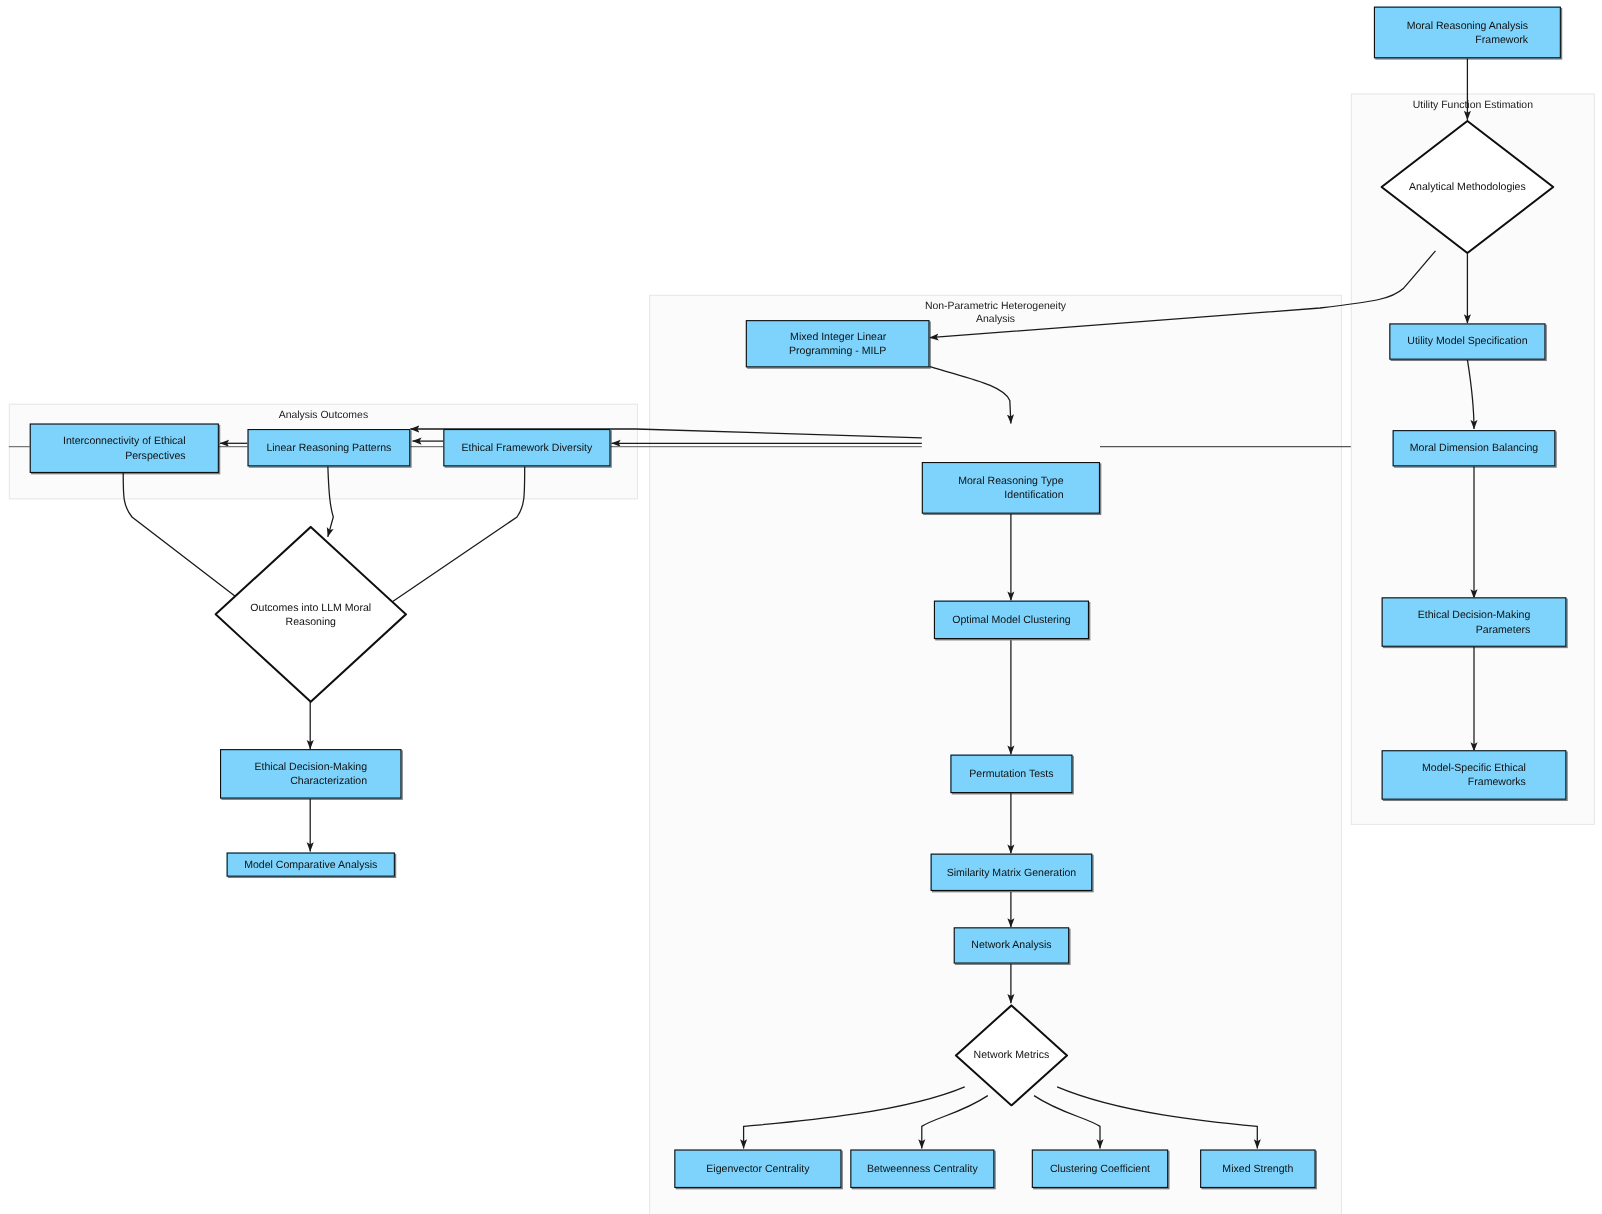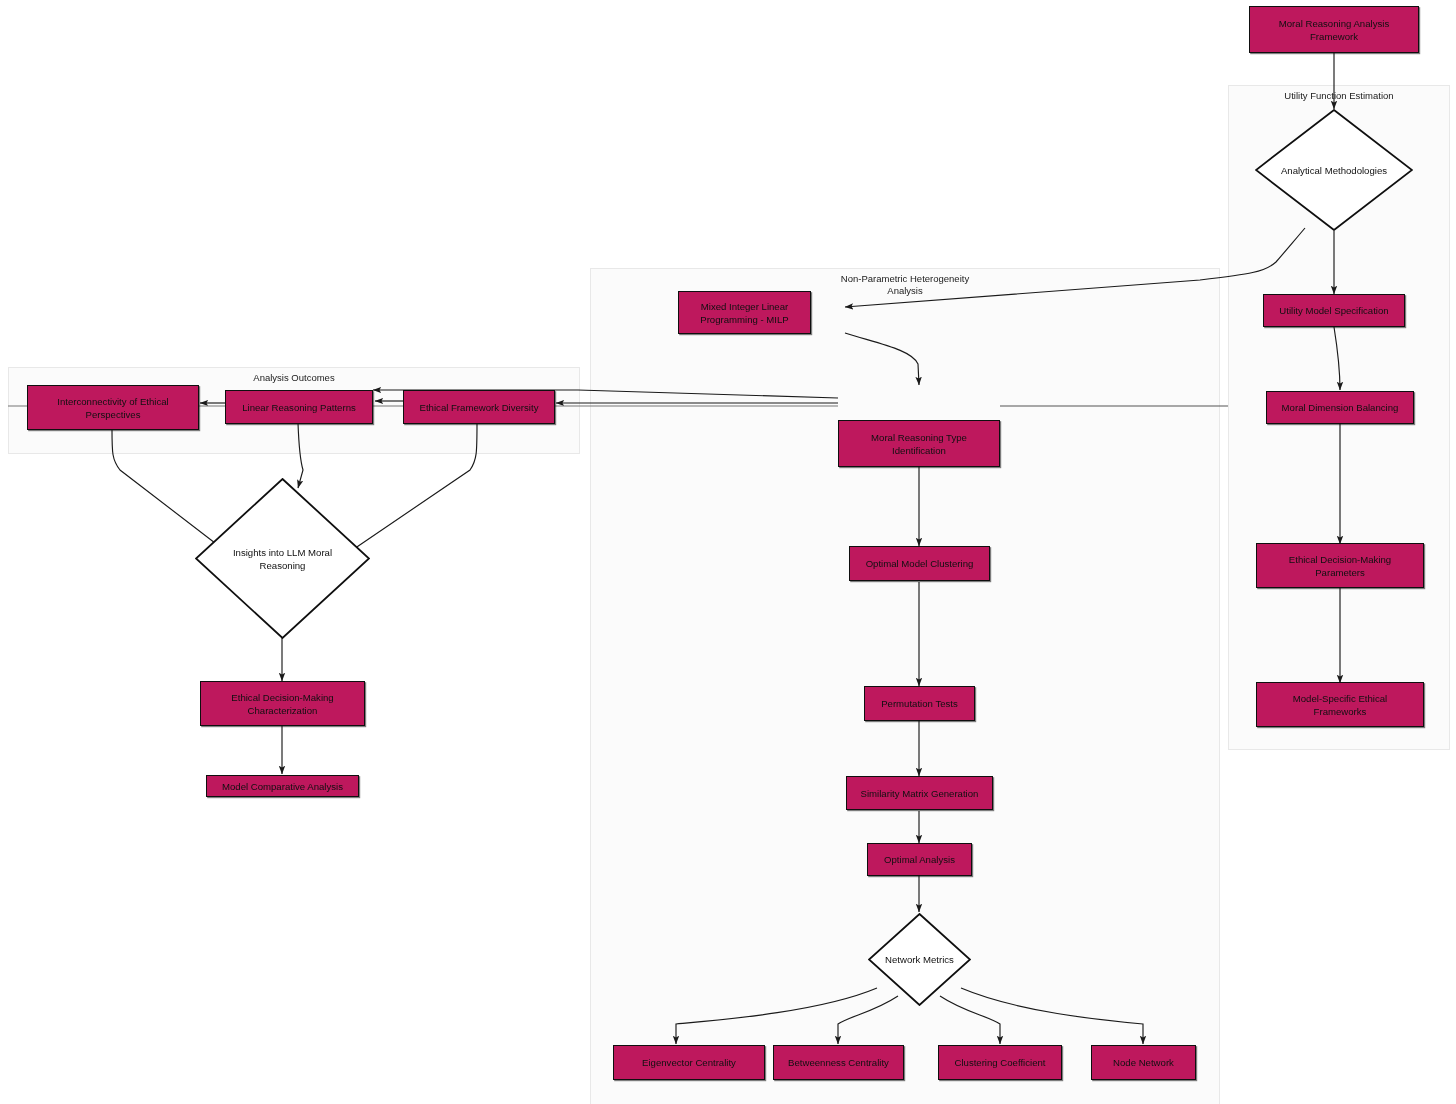--- a/index.html
+++ b/index.html
@@ -34,25 +34,25 @@
     text-align:center;
     font-size:9.5px;
     color:#1a1a1a;
     line-height:12px;
     white-space:pre-line;
   }
   .node{
     position:absolute;
     box-sizing:border-box;
     border:1.6px solid #0f0f0f;
-    background:#be185d;
+    background:#7dd3fc;
     display:flex;
     align-items:center;
     justify-content:center;
-    text-align:center;
+    text-align:right;
     font-size:9.6px;
     line-height:13px;
     color:#101010;
     padding:2px 4px;
     box-shadow:1.2px 1.2px 0 rgba(20,20,20,0.55);
     white-space:pre-line;
   }
   .diamond{
     position:absolute;
     box-sizing:border-box;
@@ -180,21 +180,21 @@
   <div class="node" style="left:1256px; top:543px; width:168px; height:45px;">
     <span>Ethical Decision-Making
 Parameters</span>
   </div>
 
   <div class="node" style="left:1256px; top:682px; width:168px; height:45px;">
     <span>Model-Specific Ethical
 Frameworks</span>
   </div>
 
-  <div class="node" style="left:678px; top:291px; width:133px; height:43px;">
+  <div class="node" style="left:678px; top:291px; width:167px; height:43px;">
     <span>Mixed Integer Linear
 Programming - MILP</span>
   </div>
 
   <div class="node" style="left:838px; top:384px; width:162px; height:47px;margin-top:36px;">
     <span>Moral Reasoning Type
 Identification</span>
   </div>
 
   <div class="node" style="left:849px; top:546px; width:141px; height:35px;">
@@ -203,59 +203,59 @@
 
   <div class="node" style="left:864px; top:686px; width:111px; height:35px;">
     <span>Permutation Tests</span>
   </div>
 
   <div class="node" style="left:846px; top:776px; width:147px; height:34px;">
     <span>Similarity Matrix Generation</span>
   </div>
 
   <div class="node" style="left:867px; top:843px; width:105px; height:33px;">
-    <span>Optimal Analysis</span>
+    <span>Network Analysis</span>
   </div>
 
   <div class="diamond" style="left:868px; top:913px; width:103px; height:93px;">
     <svg class="dshape" viewBox="0 0 103 93" preserveAspectRatio="none">
       <polygon points="51.5,1 102,46.5 51.5,92 1,46.5" fill="#ffffff" stroke="#0f0f0f" stroke-width="1.8"></polygon>
     </svg>
     <span class="dlabel">Network Metrics</span>
   </div>
 
   <div class="node" style="left:613px; top:1045px; width:152px; height:35px;">
     <span>Eigenvector Centrality</span>
   </div>
   <div class="node" style="left:773px; top:1045px; width:131px; height:35px;">
     <span>Betweenness Centrality</span>
   </div>
   <div class="node" style="left:938px; top:1045px; width:124px; height:35px;">
     <span>Clustering Coefficient</span>
   </div>
   <div class="node" style="left:1091px; top:1045px; width:105px; height:35px;">
-    <span>Node Network</span>
+    <span>Mixed Strength</span>
   </div>
 
   <div class="node" style="left:27px; top:385px; width:172px; height:45px;">
     <span>Interconnectivity of Ethical
 Perspectives</span>
   </div>
   <div class="node" style="left:225px; top:390px; width:148px; height:34px;">
     <span>Linear Reasoning Patterns</span>
   </div>
   <div class="node" style="left:403px; top:390px; width:152px; height:34px;">
     <span>Ethical Framework Diversity</span>
   </div>
 
   <div class="diamond" style="left:195px; top:478px; width:175px; height:161px;">
     <svg class="dshape" viewBox="0 0 175 161" preserveAspectRatio="none">
       <polygon points="87.5,1 174,80.5 87.5,160 1,80.5" fill="#ffffff" stroke="#0f0f0f" stroke-width="1.8"></polygon>
     </svg>
-    <span class="dlabel">Insights into LLM Moral
+    <span class="dlabel">Outcomes into LLM Moral
 Reasoning</span>
   </div>
 
   <div class="node" style="left:200px; top:681px; width:165px; height:45px;">
     <span>Ethical Decision-Making
 Characterization</span>
   </div>
 
   <div class="node" style="left:206px; top:775px; width:153px; height:22px;">
     <span>Model Comparative Analysis</span>

